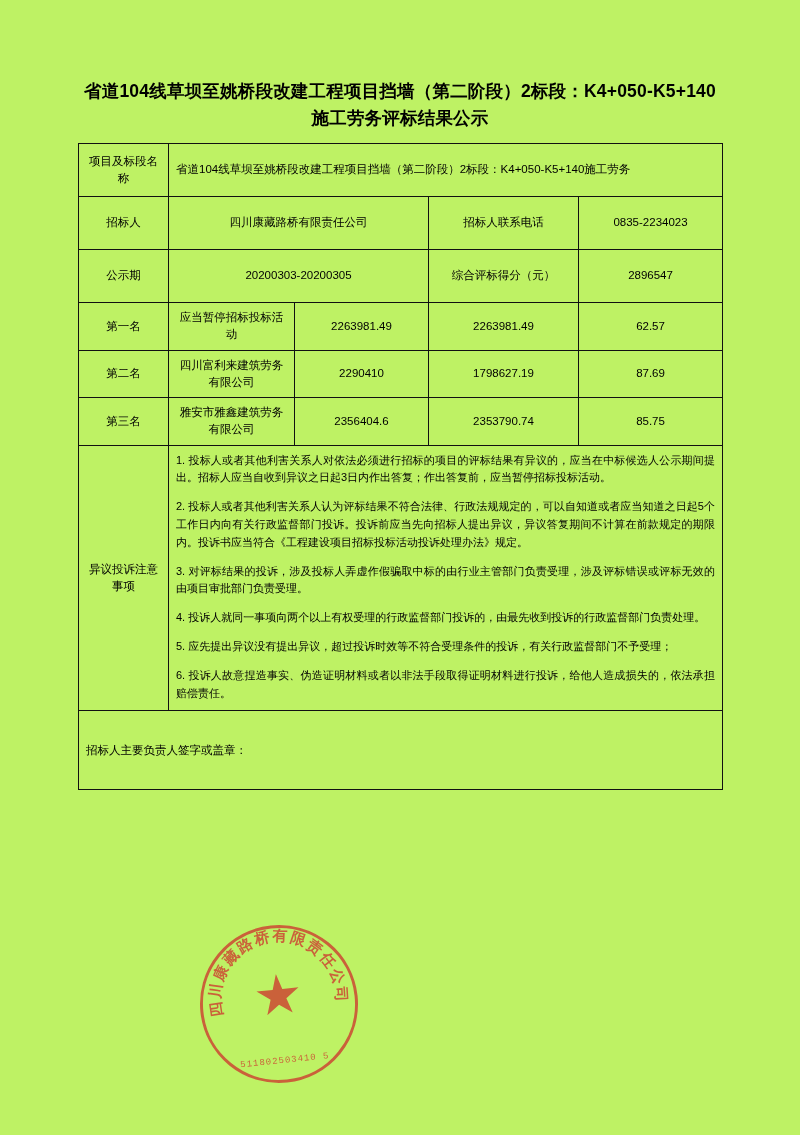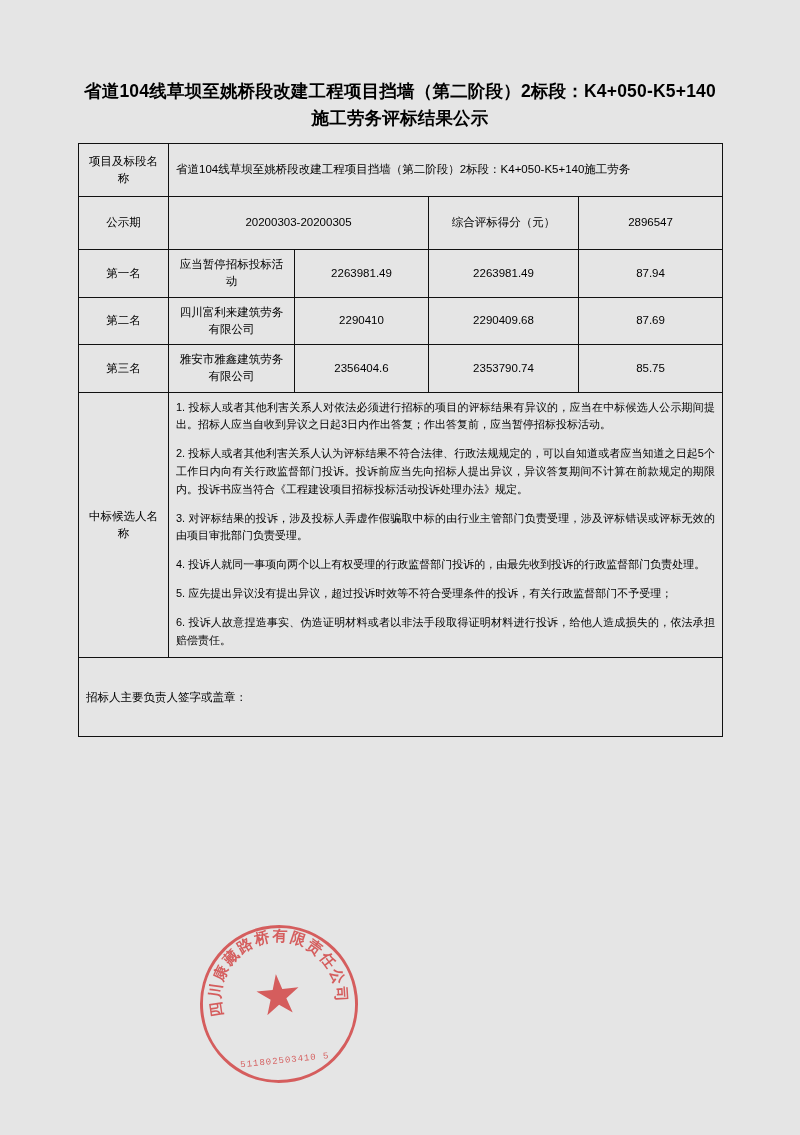--- a/index.html
+++ b/index.html
@@ -13,21 +13,21 @@
     position: relative;
     font-family: "Liberation Sans", "DejaVu Sans", sans-serif;
     color: #111;
     overflow: hidden;
   }
   .page {
     position: absolute;
     left: 0; top: 0;
     width: 800px;
     height: 1135px;
-    background: #e5e5e5;
+    background: #bef264;
   }
   .doc-title {
     position: absolute;
     left: 78px;
     top: 78px;
     width: 644px;
     text-align: center;
     font-size: 17.5px;
     font-weight: bold;
     line-height: 1.55;
@@ -144,51 +144,57 @@
       <col style="width:134px">
       <col style="width:150px">
       <col style="width:144px">
     </colgroup>
     <tbody>
       <tr>
         <td class="c h-label tall-1">项目及标段名称</td>
         <td class="l tall-1" colspan="4">省道104线草坝至姚桥段改建工程项目挡墙（第二阶段）2标段：K4+050-K5+140施工劳务</td>
       </tr>
       <tr>
+        <td class="c h-label tall-1">招标人</td>
+        <td class="c tall-1" colspan="2">四川康藏路桥有限责任公司</td>
+        <td class="c tall-1">招标人联系电话</td>
+        <td class="c tall-1">0835-2234023</td>
+      </tr>
+      <tr>
         <td class="c h-label tall-1">公示期</td>
         <td class="c tall-1" colspan="2">20200303-20200305</td>
         <td class="c tall-1">综合评标得分（元）</td>
         <td class="c tall-1">2896547</td>
       </tr>
 
 
       <tr class="rowbid">
         <td class="c">第一名</td>
         <td class="c">应当暂停招标投标活动</td>
         <td class="c">2263981.49</td>
         <td class="c">2263981.49</td>
-        <td class="c">87.94</td>
+        <td class="c">62.57</td>
       </tr>
       <tr class="rowbid">
         <td class="c">第二名</td>
         <td class="c">四川富利来建筑劳务有限公司</td>
         <td class="c">2290410</td>
-        <td class="c">2290409.68</td>
+        <td class="c">1798627.19</td>
         <td class="c">87.69</td>
       </tr>
       <tr class="rowbid">
         <td class="c">第三名</td>
         <td class="c">雅安市雅鑫建筑劳务有限公司</td>
         <td class="c">2356404.6</td>
         <td class="c">2353790.74</td>
         <td class="c">85.75</td>
       </tr>
 
       <tr>
-        <td class="notes-label">中标候选人名称</td>
+        <td class="notes-label">异议投诉注意事项</td>
         <td class="notes-cell" colspan="4">
           <p>1. 投标人或者其他利害关系人对依法必须进行招标的项目的评标结果有异议的，应当在中标候选人公示期间提出。招标人应当自收到异议之日起3日内作出答复；作出答复前，应当暂停招标投标活动。</p>
           <p>2. 投标人或者其他利害关系人认为评标结果不符合法律、行政法规规定的，可以自知道或者应当知道之日起5个工作日内向有关行政监督部门投诉。投诉前应当先向招标人提出异议，异议答复期间不计算在前款规定的期限内。投诉书应当符合《工程建设项目招标投标活动投诉处理办法》规定。</p>
           <p>3. 对评标结果的投诉，涉及投标人弄虚作假骗取中标的由行业主管部门负责受理，涉及评标错误或评标无效的由项目审批部门负责受理。</p>
           <p>4. 投诉人就同一事项向两个以上有权受理的行政监督部门投诉的，由最先收到投诉的行政监督部门负责处理。</p>
           <p>5. 应先提出异议没有提出异议，超过投诉时效等不符合受理条件的投诉，有关行政监督部门不予受理；</p>
           <p>6. 投诉人故意捏造事实、伪造证明材料或者以非法手段取得证明材料进行投诉，给他人造成损失的，依法承担赔偿责任。</p>
         </td>
       </tr>
 

